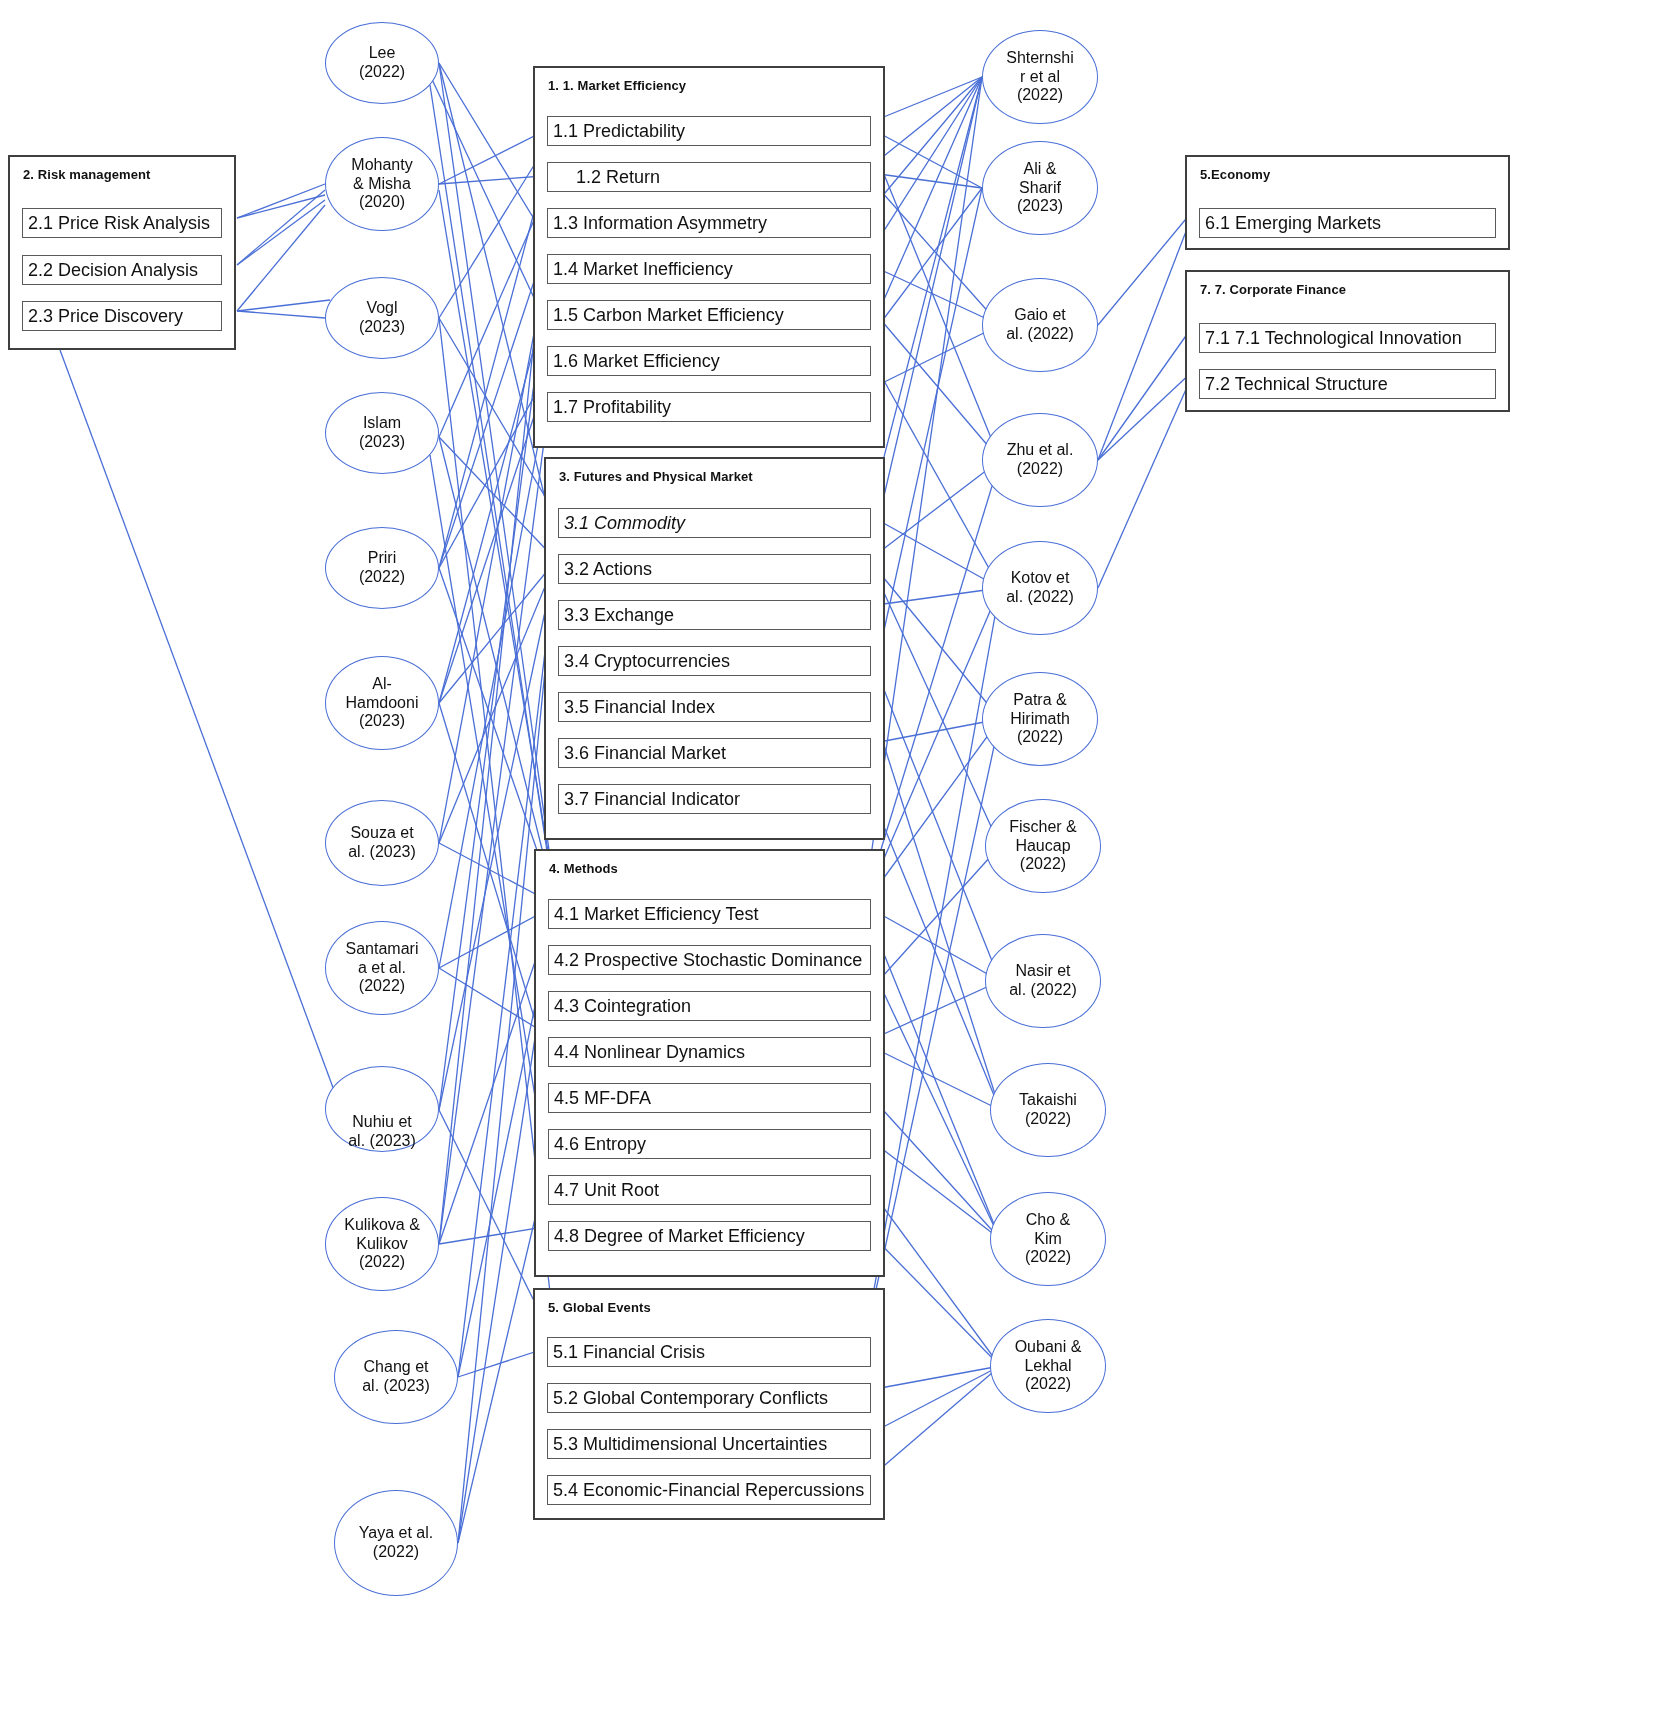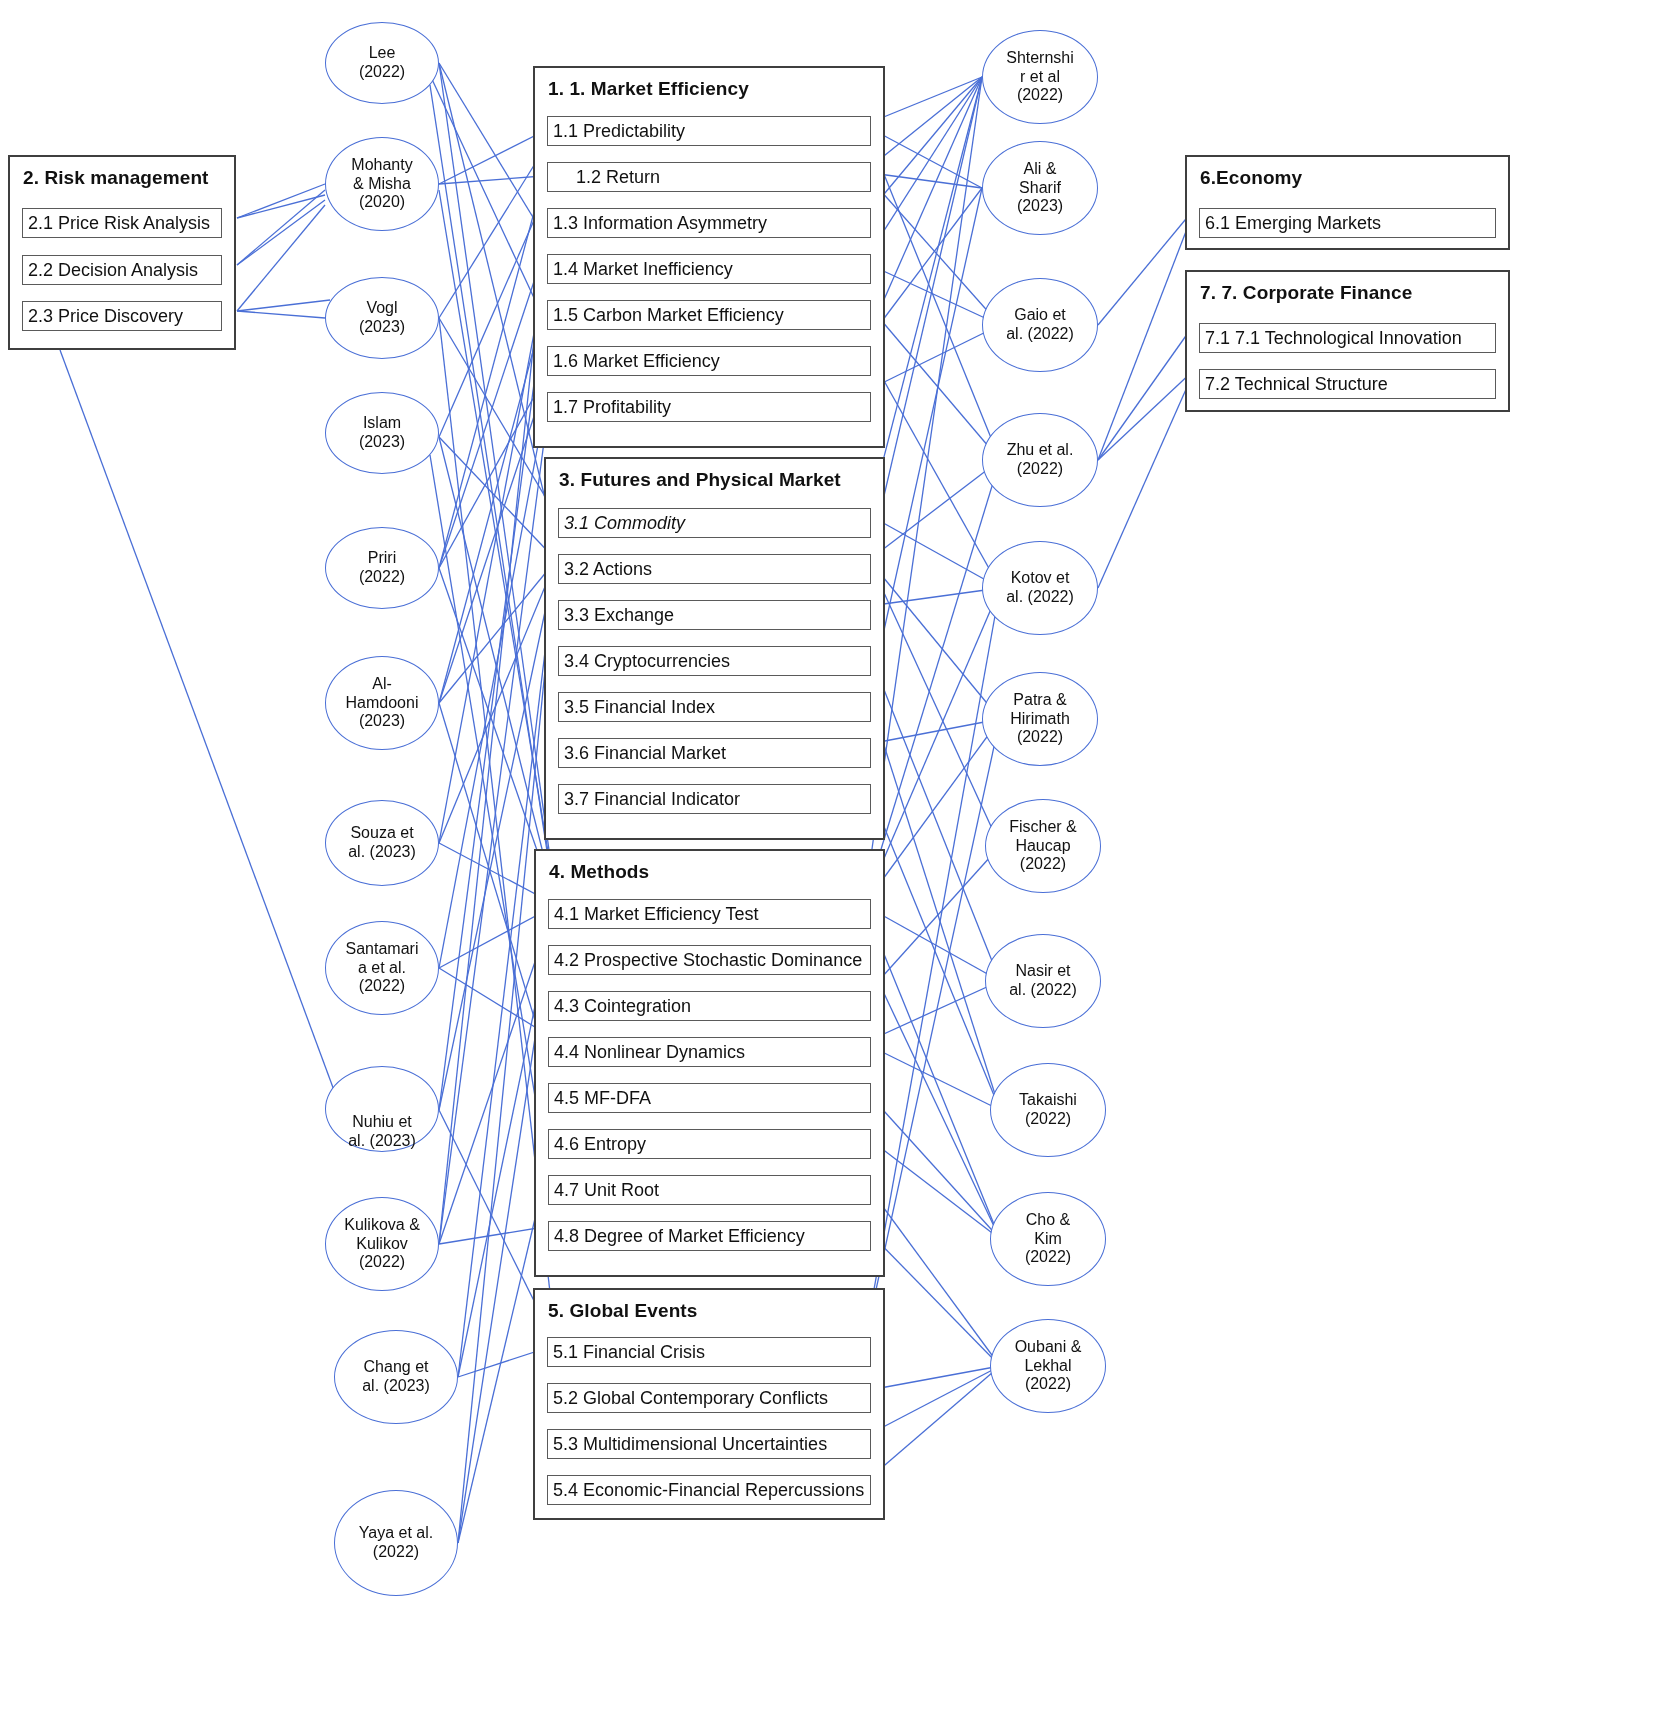--- a/index.html
+++ b/index.html
@@ -1,21 +1,21 @@
 <!DOCTYPE html>
 <html><head>
 <meta charset="utf-8">
 <style>
   html,body{margin:0;padding:0;background:#ffffff;}
   body{font-family:"Liberation Sans","DejaVu Sans",sans-serif;color:#111;}
   #canvas{position:relative;width:1677px;height:1716px;overflow:hidden;background:#fff;}
   #edges{position:absolute;left:0;top:0;width:1677px;height:1716px;pointer-events:none;}
 
   .group{position:absolute;border:2px solid #3f3f3f;background:#fff;box-sizing:border-box;}
-  .group-title{position:absolute;font-weight:bold;font-size:19px;letter-spacing:.1px;color:#111;white-space:nowrap;}
+  .group-title{position:absolute;font-weight:bold;font-size:13px;letter-spacing:.1px;color:#111;white-space:nowrap;}
   .item{position:absolute;border:1.5px solid #5a5a5a;background:#fff;box-sizing:border-box;
         font-size:18px;line-height:1;display:flex;align-items:center;padding-left:5px;
         white-space:nowrap;overflow:hidden;color:#111;}
   .item.italic{font-style:italic;}
 
   .ellipse{position:absolute;border:1.6px solid #4a6fd6;border-radius:50%;background:#fff;
            box-sizing:border-box;display:flex;align-items:center;justify-content:center;
            text-align:center;font-size:16px;line-height:1.18;color:#111;}
 </style>
 </head>
@@ -158,21 +158,21 @@
       <div class="item" style="left: 548px; top: 1129px; width: 323px; height: 30px; border-color: rgb(90, 90, 90);">4.6 Entropy</div>
       <div class="item" style="left: 548px; top: 1175px; width: 323px; height: 30px; border-color: rgb(90, 90, 90);">4.7 Unit Root</div>
       <div class="item" style="left: 548px; top: 1221px; width: 323px; height: 30px; border-color: rgb(90, 90, 90);">4.8 Degree of Market Efficiency</div>
       <div class="group" style="left: 533px; top: 1288px; width: 352px; height: 232px; border-color: rgb(63, 63, 63);"></div>
       <div class="group-title" style="left: 548px; top: 1300px;">5. Global Events</div>
       <div class="item" style="left: 547px; top: 1337px; width: 324px; height: 30px; border-color: rgb(90, 90, 90);">5.1 Financial Crisis</div>
       <div class="item" style="left: 547px; top: 1383px; width: 324px; height: 30px; border-color: rgb(90, 90, 90);">5.2 Global Contemporary Conflicts</div>
       <div class="item" style="left: 547px; top: 1429px; width: 324px; height: 30px; border-color: rgb(90, 90, 90);">5.3 Multidimensional Uncertainties</div>
       <div class="item" style="left: 547px; top: 1475px; width: 324px; height: 30px; border-color: rgb(90, 90, 90);">5.4 Economic-Financial Repercussions</div>
       <div class="group" style="left: 1185px; top: 155px; width: 325px; height: 95px; border-color: rgb(63, 63, 63);"></div>
-      <div class="group-title" style="left: 1200px; top: 167px;">6.Economy</div>
+      <div class="group-title" style="left: 1200px; top: 167px;">5.Economy</div>
       <div class="item" style="left: 1199px; top: 208px; width: 297px; height: 30px; border-color: rgb(90, 90, 90);">6.1 Emerging Markets</div>
       <div class="group" style="left: 1185px; top: 270px; width: 325px; height: 142px; border-color: rgb(63, 63, 63);"></div>
       <div class="group-title" style="left: 1200px; top: 282px;">7. 7. Corporate Finance</div>
       <div class="item" style="left: 1199px; top: 323px; width: 297px; height: 30px; border-color: rgb(90, 90, 90);">7.1 7.1 Technological Innovation</div>
       <div class="item" style="left: 1199px; top: 369px; width: 297px; height: 30px; border-color: rgb(90, 90, 90);">7.2 Technical Structure</div>
     </div>
   <div id="nodes-layer">
       <div class="ellipse" style="left: 325px; top: 22px; width: 114px; height: 82px; border-color: rgb(74, 111, 214); text-align: center;">
         <span style="white-space: pre-line;">Lee
 (2022)</span>

